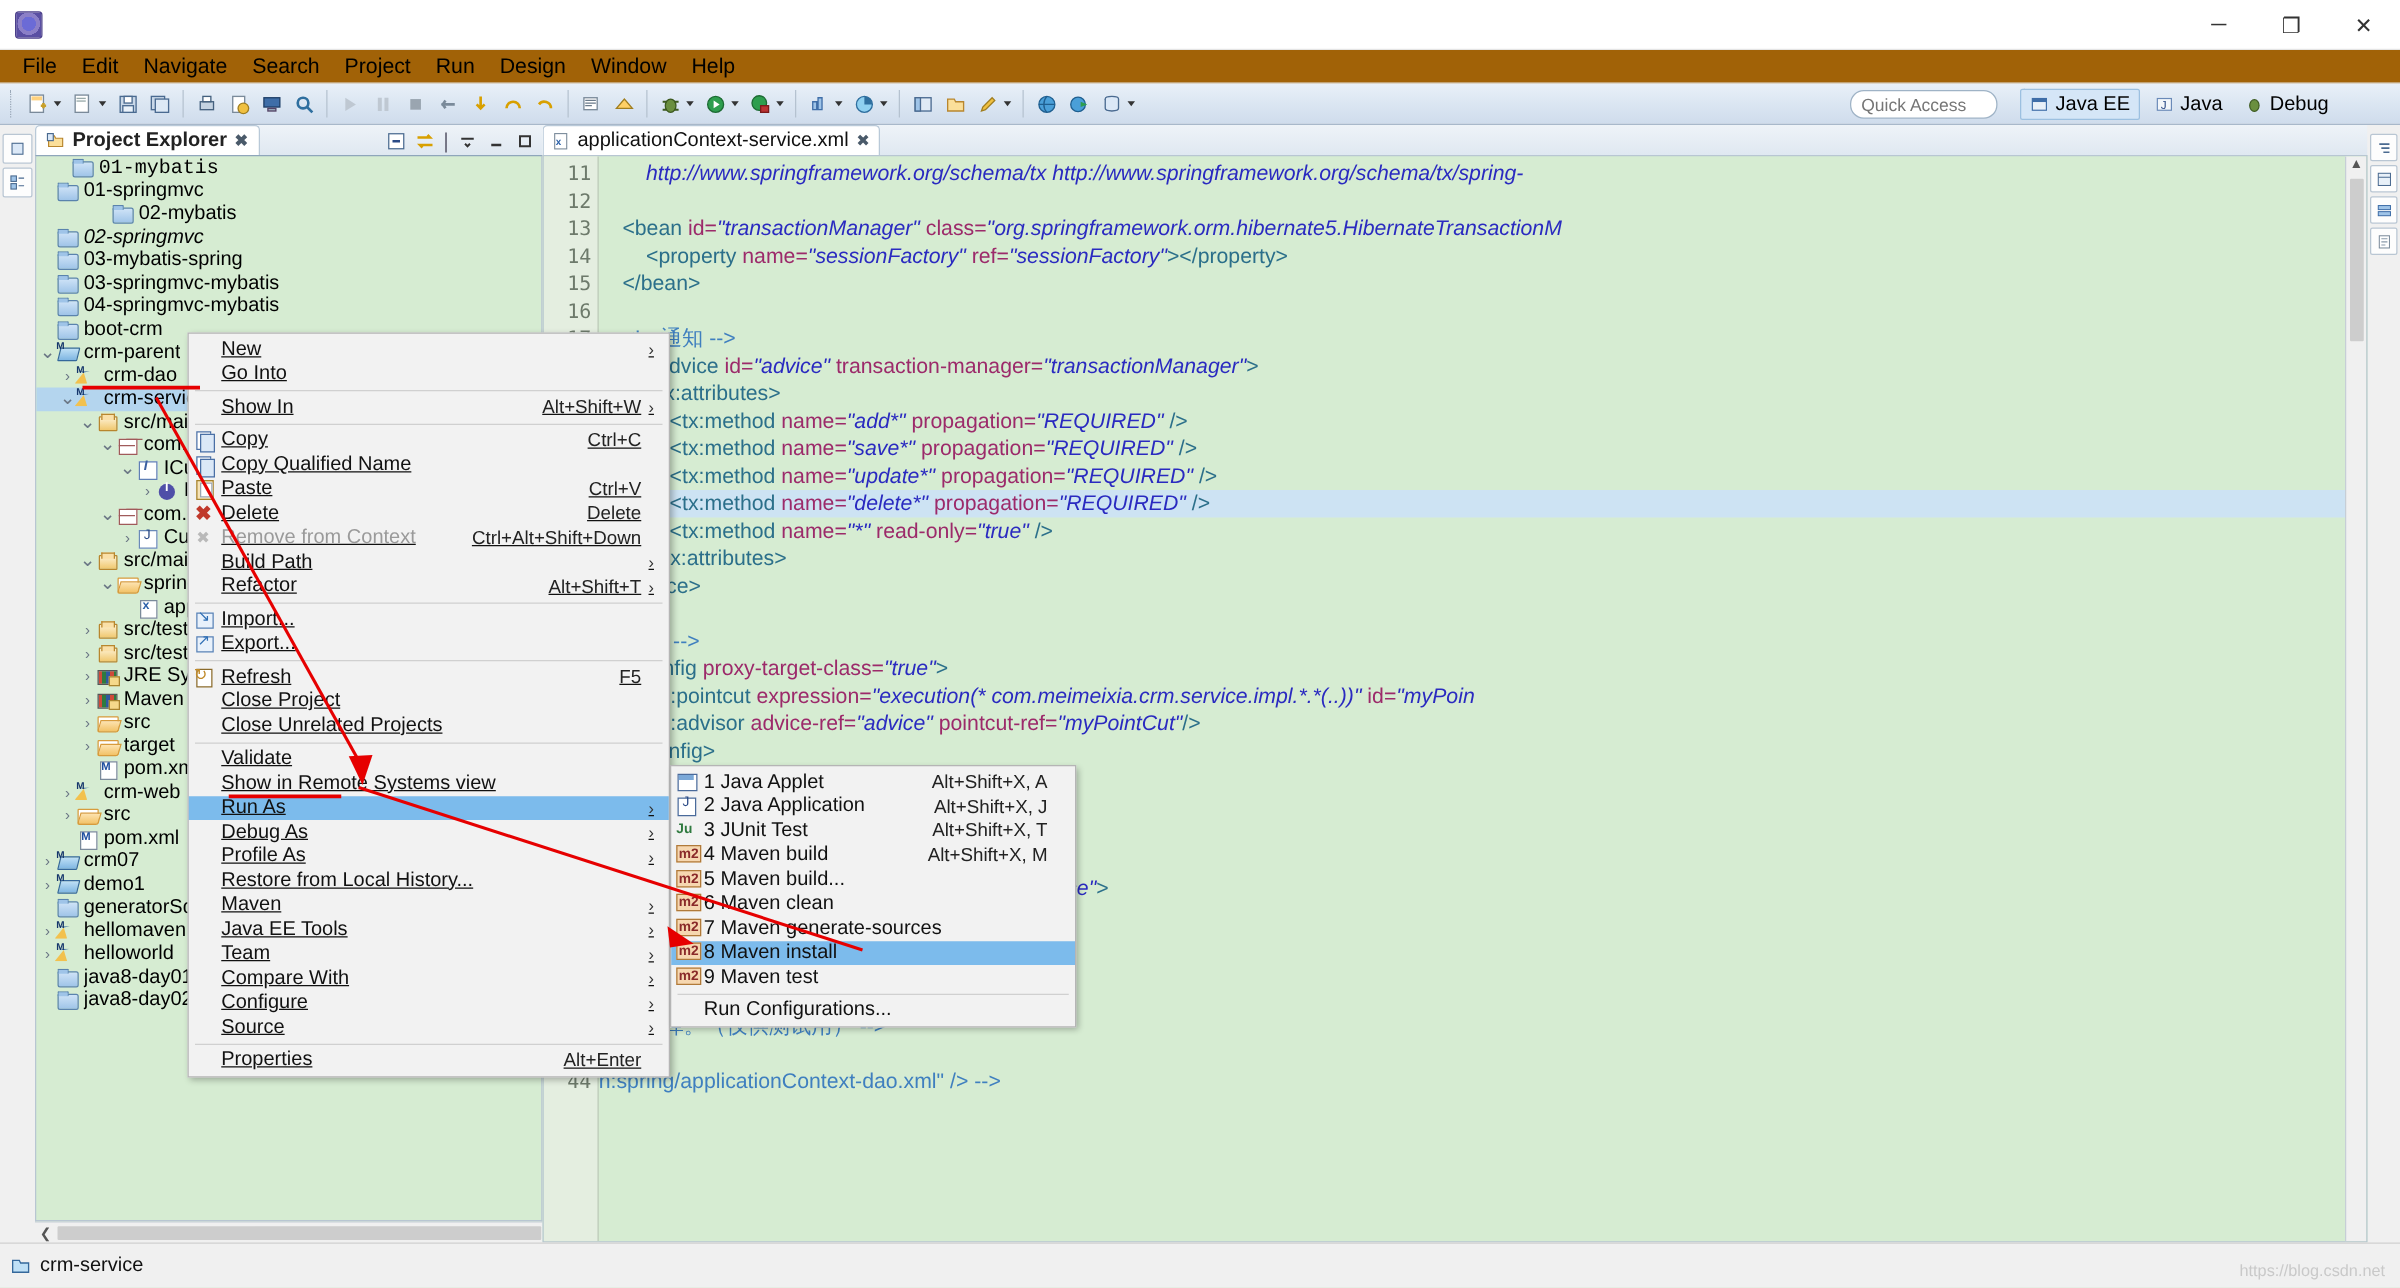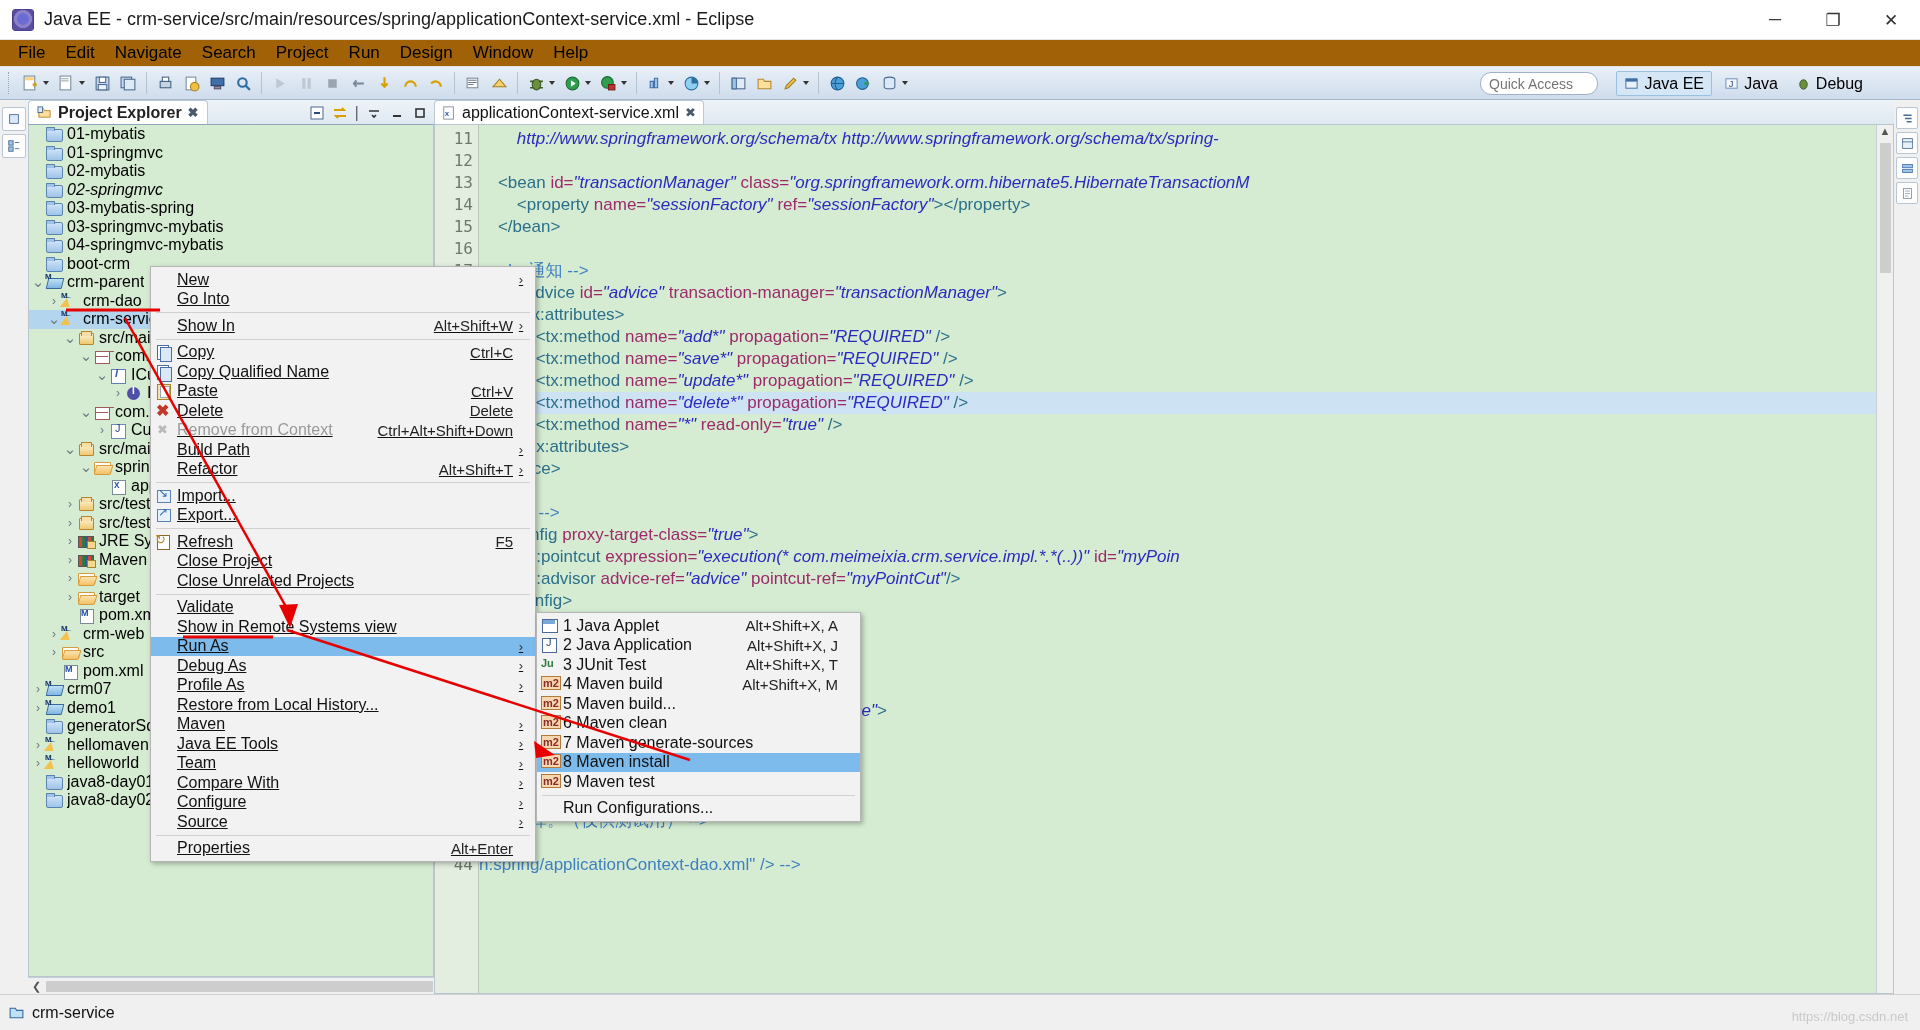--- a/index.html
+++ b/index.html
@@ -231,21 +231,20 @@
   .mic-junit::before{content:"Ju";position:absolute;left:4px;top:1px;font-size:11px;color:#2f7a3f;font-weight:bold;}
 
   
   .annot { position:absolute; left:0; top:0; width:1920px; height:1030px; pointer-events:none; z-index:60; }
 </style>
 </head>
 <body>
 
 <div class="titlebar">
   <div class="app-icon"></div>
-  <div class="title">Java EE - crm-service/src/main/resources/spring/applicationContext-service.xml - Eclipse</div>
   <div class="winbtns">
     <div class="winbtn">─</div>
     <div class="winbtn">❐</div>
     <div class="winbtn close">✕</div>
   </div>
 </div>
 
 <div class="menubar" id="menubar">
     <div class="menuitem">File</div>
     <div class="menuitem">Edit</div>
@@ -514,31 +513,31 @@
             </svg>
         </span>
         <span class="mini-ico">
           <svg width="16" height="16" viewBox="0 0 16 16">
               <rect x="4" y="4" width="8" height="8" fill="none" stroke="#333" stroke-width="1.6"></rect>
             </svg>
         </span>
       </div>
     </div>
     <div class="tree" id="tree">
-        <div class="row" style="padding-left: 2px;">
+        <div class="row" style="padding-left: 14px; font-family: Liberation Mono, monospace;">
           <span class="arrow"></span>
           <span class="ic ic-folder"></span>
           <span class="lbl">01-mybatis</span>
         </div>
         <div class="row" style="padding-left: 2px;">
           <span class="arrow"></span>
           <span class="ic ic-folder"></span>
           <span class="lbl">01-springmvc</span>
         </div>
-        <div class="row" style="padding-left: 2px;">
+        <div class="row" style="padding-left: 2px; margin-left: 44px;">
           <span class="arrow"></span>
           <span class="ic ic-folder"></span>
           <span class="lbl">02-mybatis</span>
         </div>
         <div class="row" style="padding-left: 2px; font-style: italic;">
           <span class="arrow"></span>
           <span class="ic ic-folder"></span>
           <span class="lbl">02-springmvc</span>
         </div>
         <div class="row" style="padding-left: 2px;">

